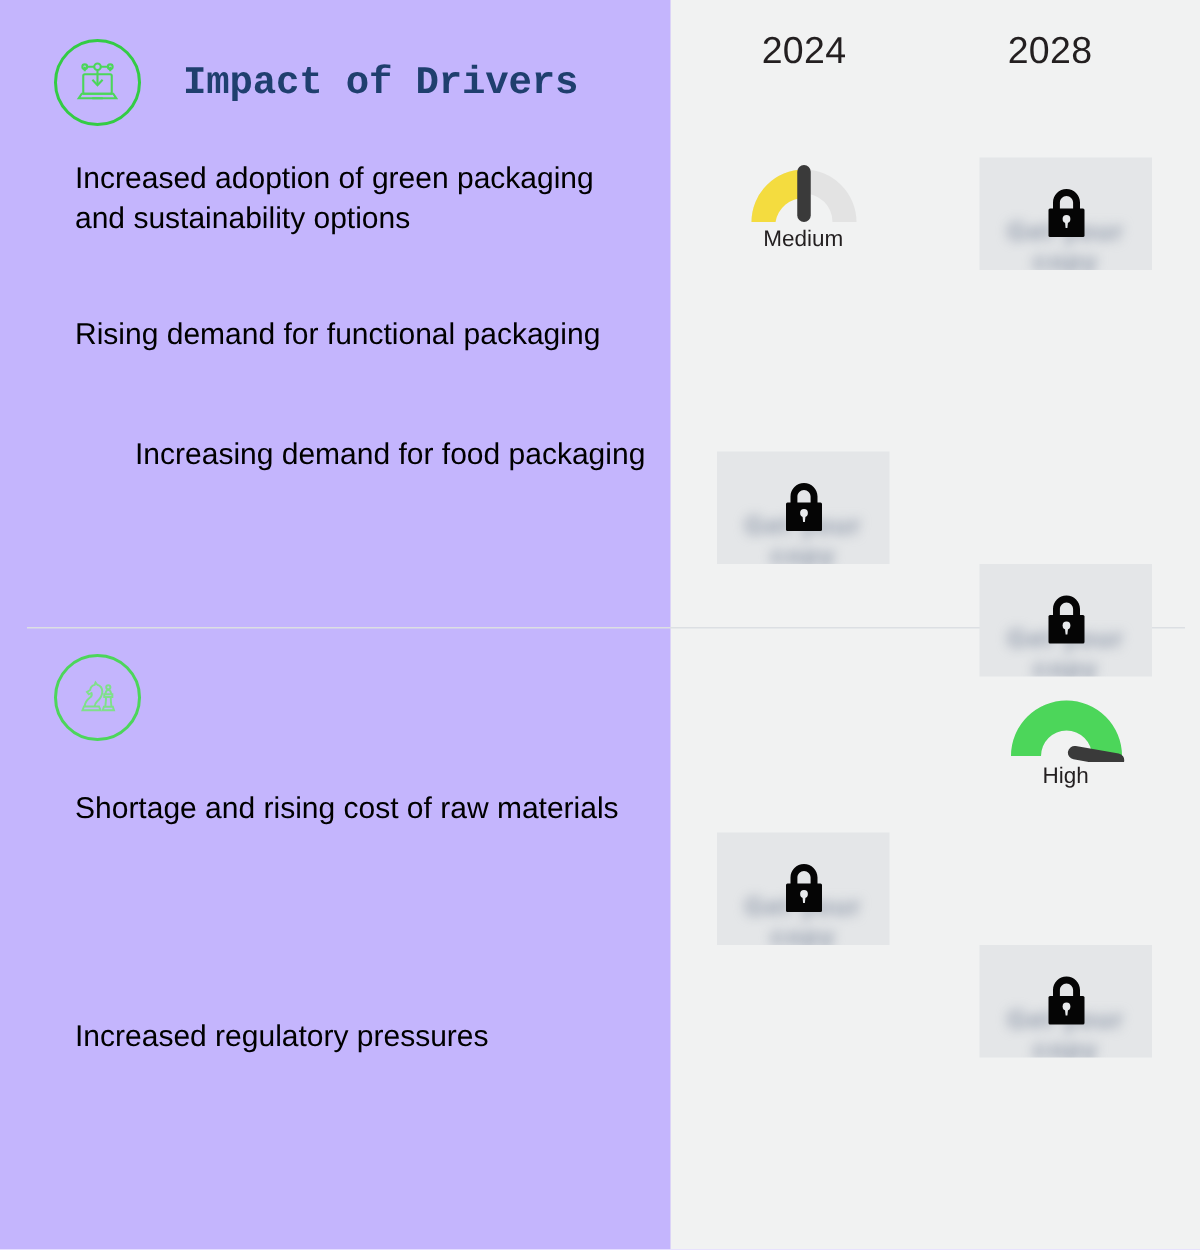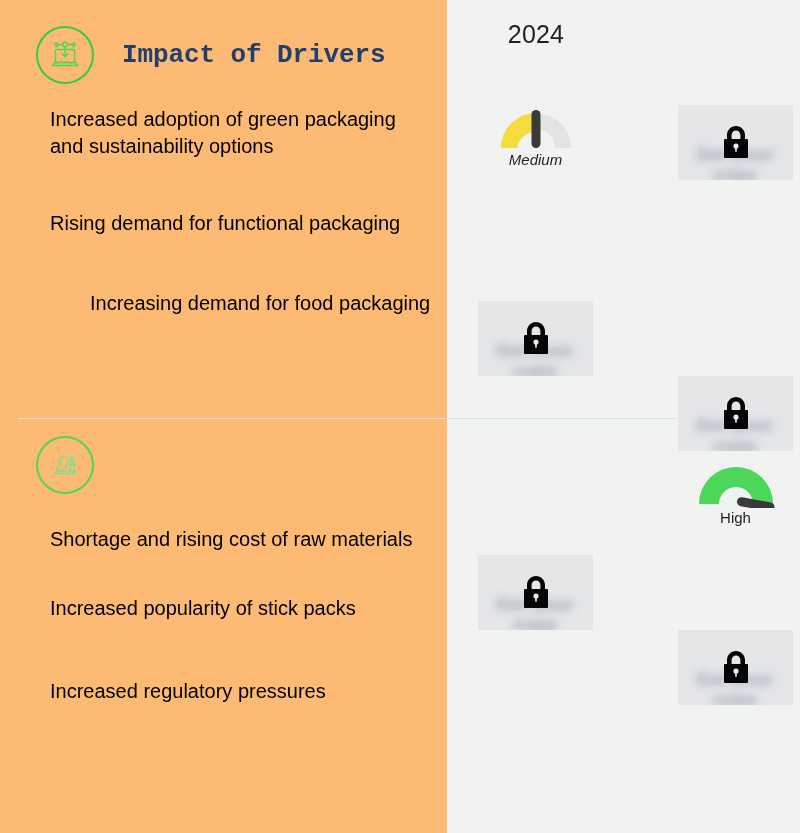--- a/index.html
+++ b/index.html
@@ -10,21 +10,21 @@
   body {
     font-family: "Liberation Sans", sans-serif;
     -webkit-font-smoothing: antialiased;
   }
 
   #page {
     position: relative;
     width: 800px;
     height: 833px;
     overflow: hidden;
-    background: #fdba74;
+    background: #c4b5fd;
   }
 
   
   .right-panel-bg {
     position: absolute;
     left: 447px;
     top: 0;
     width: 353px;
     height: 833px;
     background: #f1f2f2;
@@ -105,23 +105,23 @@
   .c1 { top: 595px; }
   .c2 { top: 678px; }
 
   
   .cell {
     position: absolute;
     width: 115px;
     height: 75px;
   }
   .cell.col0 { left: 478px; }
-  .cell.col1 { left: 678px; }
-
-  .cell.row-d0 { top: 105px; font-style: italic; }
+  .cell.col1 { left: 653px; }
+
+  .cell.row-d0 { top: 105px; }
   .cell.row-d1 { top: 226px; }
   .cell.row-d2 { top: 330px; }
   .cell.row-c0 { top: 460px; }
 
   
   .locked {
     background: #e4e6e8;
     position: relative;
     overflow: hidden;
   }
@@ -163,20 +163,21 @@
 </style>
 </head>
 <body>
 
 <div id="page">
 
   <div class="right-panel-bg"></div>
   <div class="section-divider"></div>
 
   <div class="col-header c2024">2024</div>
+  <div class="col-header c2028">2028</div>
 
   <div class="section-head drivers">
     <span class="head-icon-ring">
       <svg width="36" height="36" viewBox="0 0 36 36" fill="none" stroke="#4cd65a" stroke-width="1.4">
         <circle cx="18" cy="7.5" r="2.2"></circle>
         <circle cx="9.5" cy="7.5" r="1.6"></circle>
         <circle cx="26.5" cy="7.5" r="1.6"></circle>
         <path d="M11.1 7.5h4.7M20.2 7.5h4.7"></path>
         <path d="M9.5 7.5v3M26.5 7.5v3"></path>
         <path d="M18 10v9"></path>
@@ -202,21 +203,20 @@
         <circle cx="25.2" cy="11.2" r="1.4"></circle>
       </svg>
     </span>
   </div>
 
   <div class="item-label d0">Increased adoption of green packaging and sustainability options</div>
   <div class="item-label d1">Rising demand for functional packaging</div>
   <div class="item-label d2">Increasing demand for food packaging</div>
 
   <div class="item-label c0">Shortage and rising cost of raw materials</div>
-  <div class="item-label c1">Increased popularity of stick packs</div>
   <div class="item-label c2">Increased regulatory pressures</div>
 
   <div class="cell col0 row-d0 gauge-cell">
     <svg width="78" height="45" viewBox="0 0 78 45">
       <path d="M4 43 A35 35 0 0 1 74 43 L58 43 A19 19 0 0 0 20 43 Z" fill="#e3e3e3"></path>
       <path d="M4 43 A35 35 0 0 1 39 8 L39 27 A19 19 0 0 0 20 43 Z" fill="#f4dc3f"></path>
       <rect x="34.5" y="5" width="9" height="38" rx="4.5" fill="#3a3a3a"></rect>
     </svg>
     <span class="gauge-label">Medium</span>
   </div>

